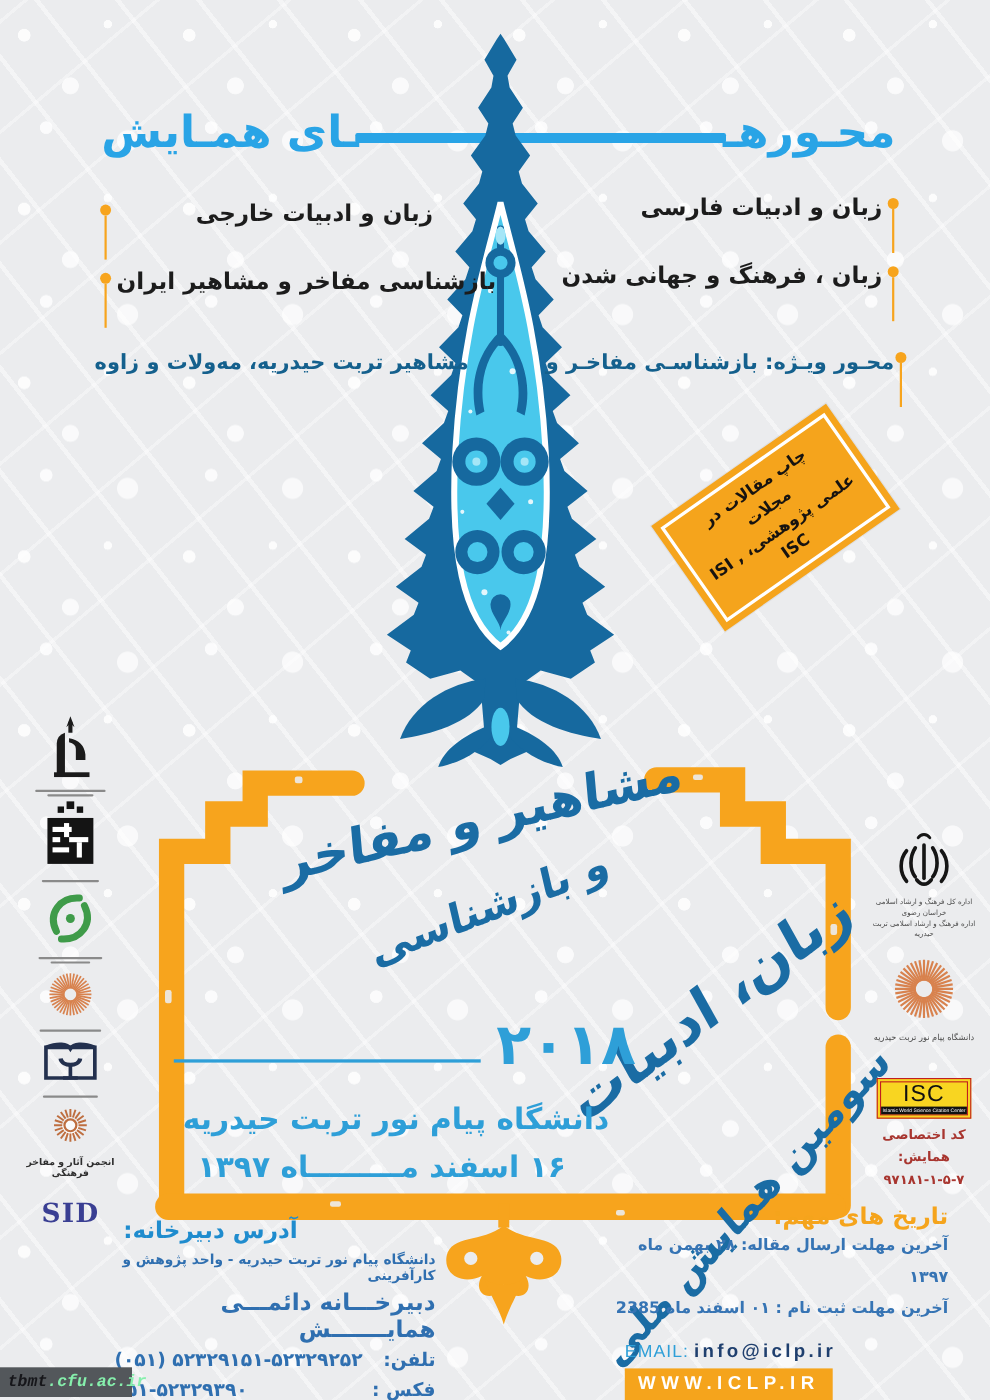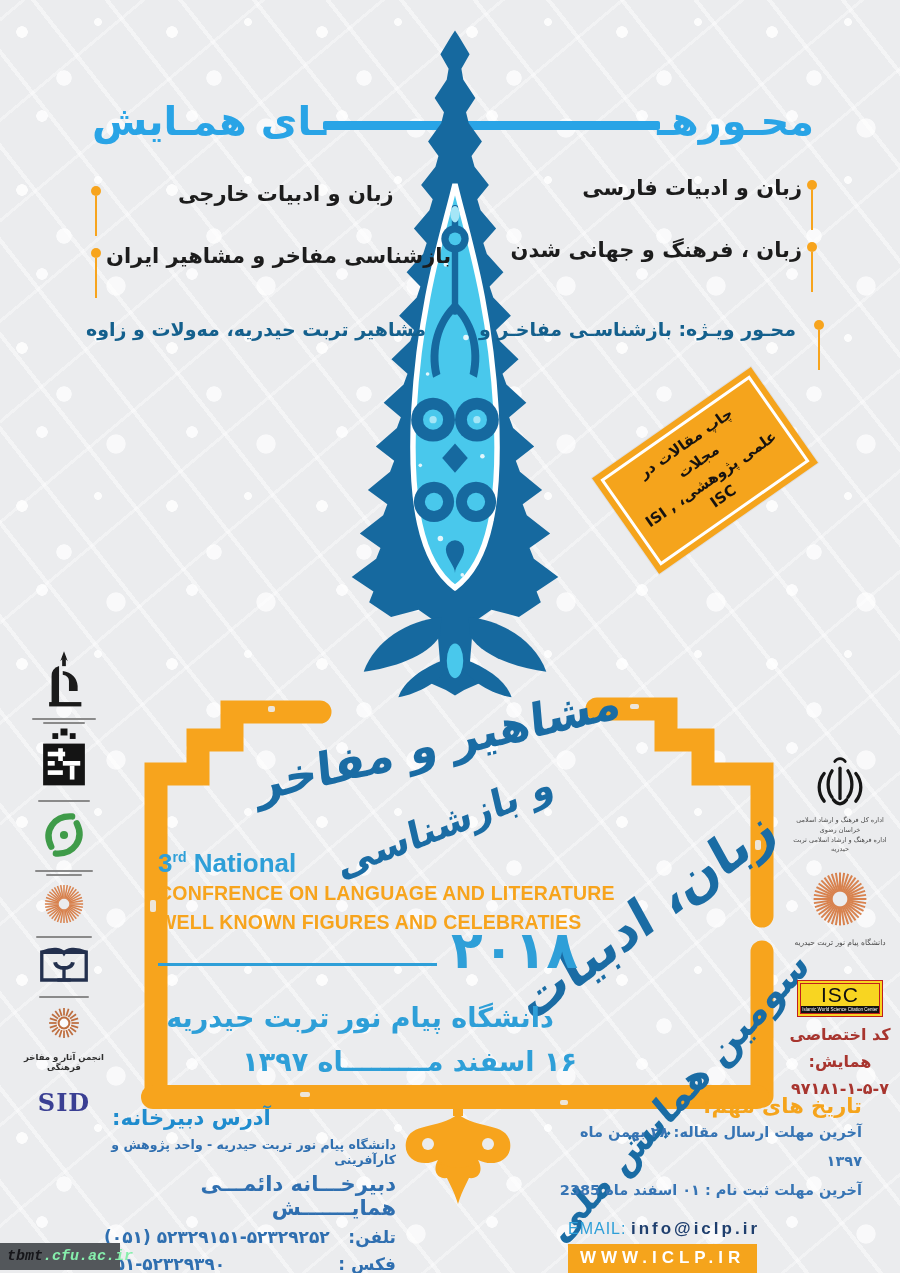--- a/index.html
+++ b/index.html
@@ -43,33 +43,33 @@
   
   .eng{left:158px;top:848px;z-index:5;font-family:"Liberation Sans",sans-serif;white-space:nowrap;}
   .eng .l1{color:#2e9fd8;font-weight:bold;font-size:26px;}
   .eng .l1 sup{font-size:14px;}
   .eng .l23{color:#f7a41d;font-weight:bold;font-size:19.5px;line-height:1.5;letter-spacing:.2px;}
   
   .year-row{left:158px;top:924px;width:420px;display:flex;align-items:flex-end;gap:14px;z-index:5;}
   .year-row .line{flex:1;height:3px;background:#2e9fd8;margin-bottom:10px;}
   .year-row .num{color:#2e9fd8;font-weight:bold;font-size:52px;line-height:1;}
   .venue{left:146px;width:428px;top:1002px;text-align:center;color:#2e9fd8;font-weight:bold;font-size:27px;z-index:5;}
-  .vdate{left:149px;width:428px;top:1046px;text-align:right;color:#2e9fd8;font-weight:bold;font-size:27px;z-index:5;}
+  .vdate{left:133px;width:428px;top:1046px;text-align:center;color:#2e9fd8;font-weight:bold;font-size:27px;z-index:5;}
   
   .logo-col{z-index:5;text-align:center;}
   .logo-item{margin:0 auto;}
   .squig{height:2px;background:#8a8a8a;border-radius:2px;margin:2px auto;}
   .tinycap{font-size:6.5px;color:#4c4c4c;line-height:1.5;direction:rtl;}
   .cap7{font-size:7.5px;color:#4c4c4c;direction:rtl;margin-top:2px;}
   .anj-cap{font-size:8.5px;color:#2e2e2e;font-weight:bold;direction:rtl;margin-top:2px;}
   .sid{color:#3a3f93;font-weight:bold;font-size:24px;font-family:"DejaVu Serif",serif;letter-spacing:1px;}
   .isc-box{width:78px;margin:0 auto;background:#f8d521;border:4px double #c11e1e;}
   .isc-box .isc-txt{color:#111;font-weight:normal;font-size:21px;line-height:1.05;font-family:"Liberation Sans",sans-serif;letter-spacing:1px;}
   .isc-box .isc-strip{background:#111;color:#fff;font-size:4.5px;padding:1px 0;font-family:"Liberation Sans",sans-serif;}
-  .isc-code{color:#a8352f;font-size:16px;font-weight:bold;direction:rtl;line-height:1.7;margin-top:4px;}
+  .isc-code{color:#a8352f;font-size:12px;font-weight:bold;direction:rtl;line-height:1.7;margin-top:4px;}
   
   .secr{left:104px;top:1106px;width:292px;z-index:5;direction:rtl;}
   .secr .hdr{color:#1f8cce;font-weight:bold;font-size:21px;text-align:left;padding-left:8px;}
   .secr .a1{color:#2f6fb0;font-weight:bold;font-size:12.5px;margin-top:7px;text-align:right;}
   .secr .a2{color:#2f6fb0;font-weight:bold;font-size:21px;margin-top:5px;text-align:right;}
   .secr .row{display:flex;justify-content:space-between;color:#2f6fb0;font-weight:bold;font-size:17px;margin-top:7px;}
   
   .dates{left:544px;top:1094px;width:318px;z-index:5;direction:rtl;text-align:right;}
   .dates .hdr{color:#f5a41c;font-weight:bold;font-size:21px;}
   .dates .dl{color:#3674b4;font-weight:bold;font-size:14.5px;line-height:2.0;}
@@ -168,21 +168,21 @@
         <circle cx="158" cy="600" r="2"></circle>
       <circle cx="112" cy="480" r="2"></circle>
         <circle cx="190" cy="540" r="2"></circle>
     </g>
   </svg>
 
   <div class="abs topic" style="right:98px;top:176px;">زبان و ادبیات فارسی</div>
   <div class="abs topic" style="left:178px;top:182px;">زبان و ادبیات خارجی</div>
   <div class="abs topic" style="right:98px;top:238px;">زبان ، فرهنگ و جهانی شدن</div>
   <div class="abs topic" style="left:106px;top:244px;">بازشناسی مفاخر و مشاهیر ایران</div>
-  <div class="abs special" style="right:104px;top:318px;">محـور ویـژه: بازشناسـی مفاخـر و</div>
+  <div class="abs special" style="right:87px;top:318px;">محـور ویـژه: بازشناسـی مفاخـر و</div>
   <div class="abs special" style="left:86px;top:318px;">مشاهیر تربت حیدریه، مه‌ولات و زاوه</div>
 
   <div class="abs pin" style="left:806px;top:180px;">
       <div class="head"></div>
       <div class="stem"></div>
     </div>
   <div class="abs pin" style="left:90px;top:186px;">
       <div class="head"></div>
       <div class="stem"></div>
     </div>
@@ -204,25 +204,20 @@
       <div>چاپ مقالات در مجلات</div>
       <div>علمی پژوهشی، ISI , ISC</div>
     </div>
   </div>
 
   <div class="abs callig c1">مشاهیر و مفاخر</div>
   <div class="abs callig c2">و بازشناسی</div>
   <div class="abs callig c3">زبان، ادبیات</div>
   <div class="abs callig c4">سومین همایش ملی</div>
 
-  <div class="abs eng">
-    <div class="l1"><span>3</span><sup>rd</sup><span> National</span></div>
-    <div class="l23">CONFRENCE ON LANGUAGE AND LITERATURE</div>
-    <div class="l23">WELL KNOWN FIGURES AND CELEBRATIES</div>
-  </div>
 
   <div class="abs year-row">
     <div class="line"></div>
     <div class="num">۲۰۱۸</div>
   </div>
   <div class="abs venue rtl">دانشگاه پیام نور تربت حیدریه</div>
   <div class="abs vdate rtl">۱۶ اسفند مـــــــــاه ۱۳۹۷</div>
 
   <div class="abs logo-col" style="left:18px;top:650px;width:92px;">
     <div class="logo-item" style="height:78px;">

